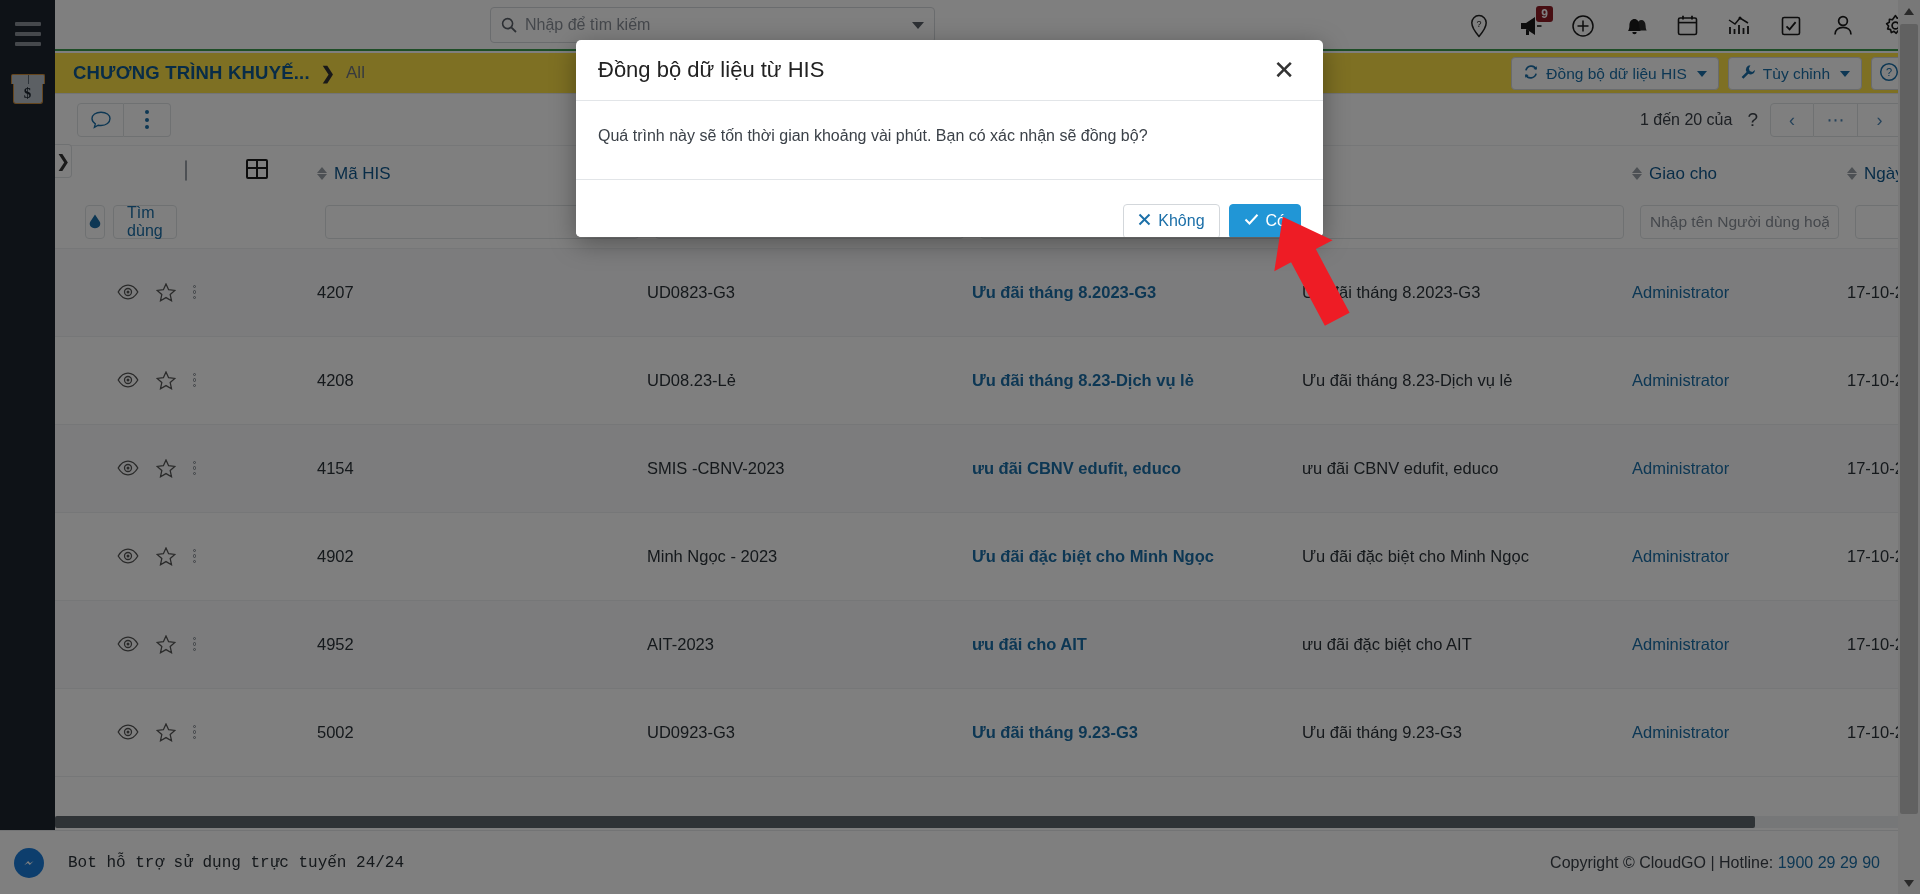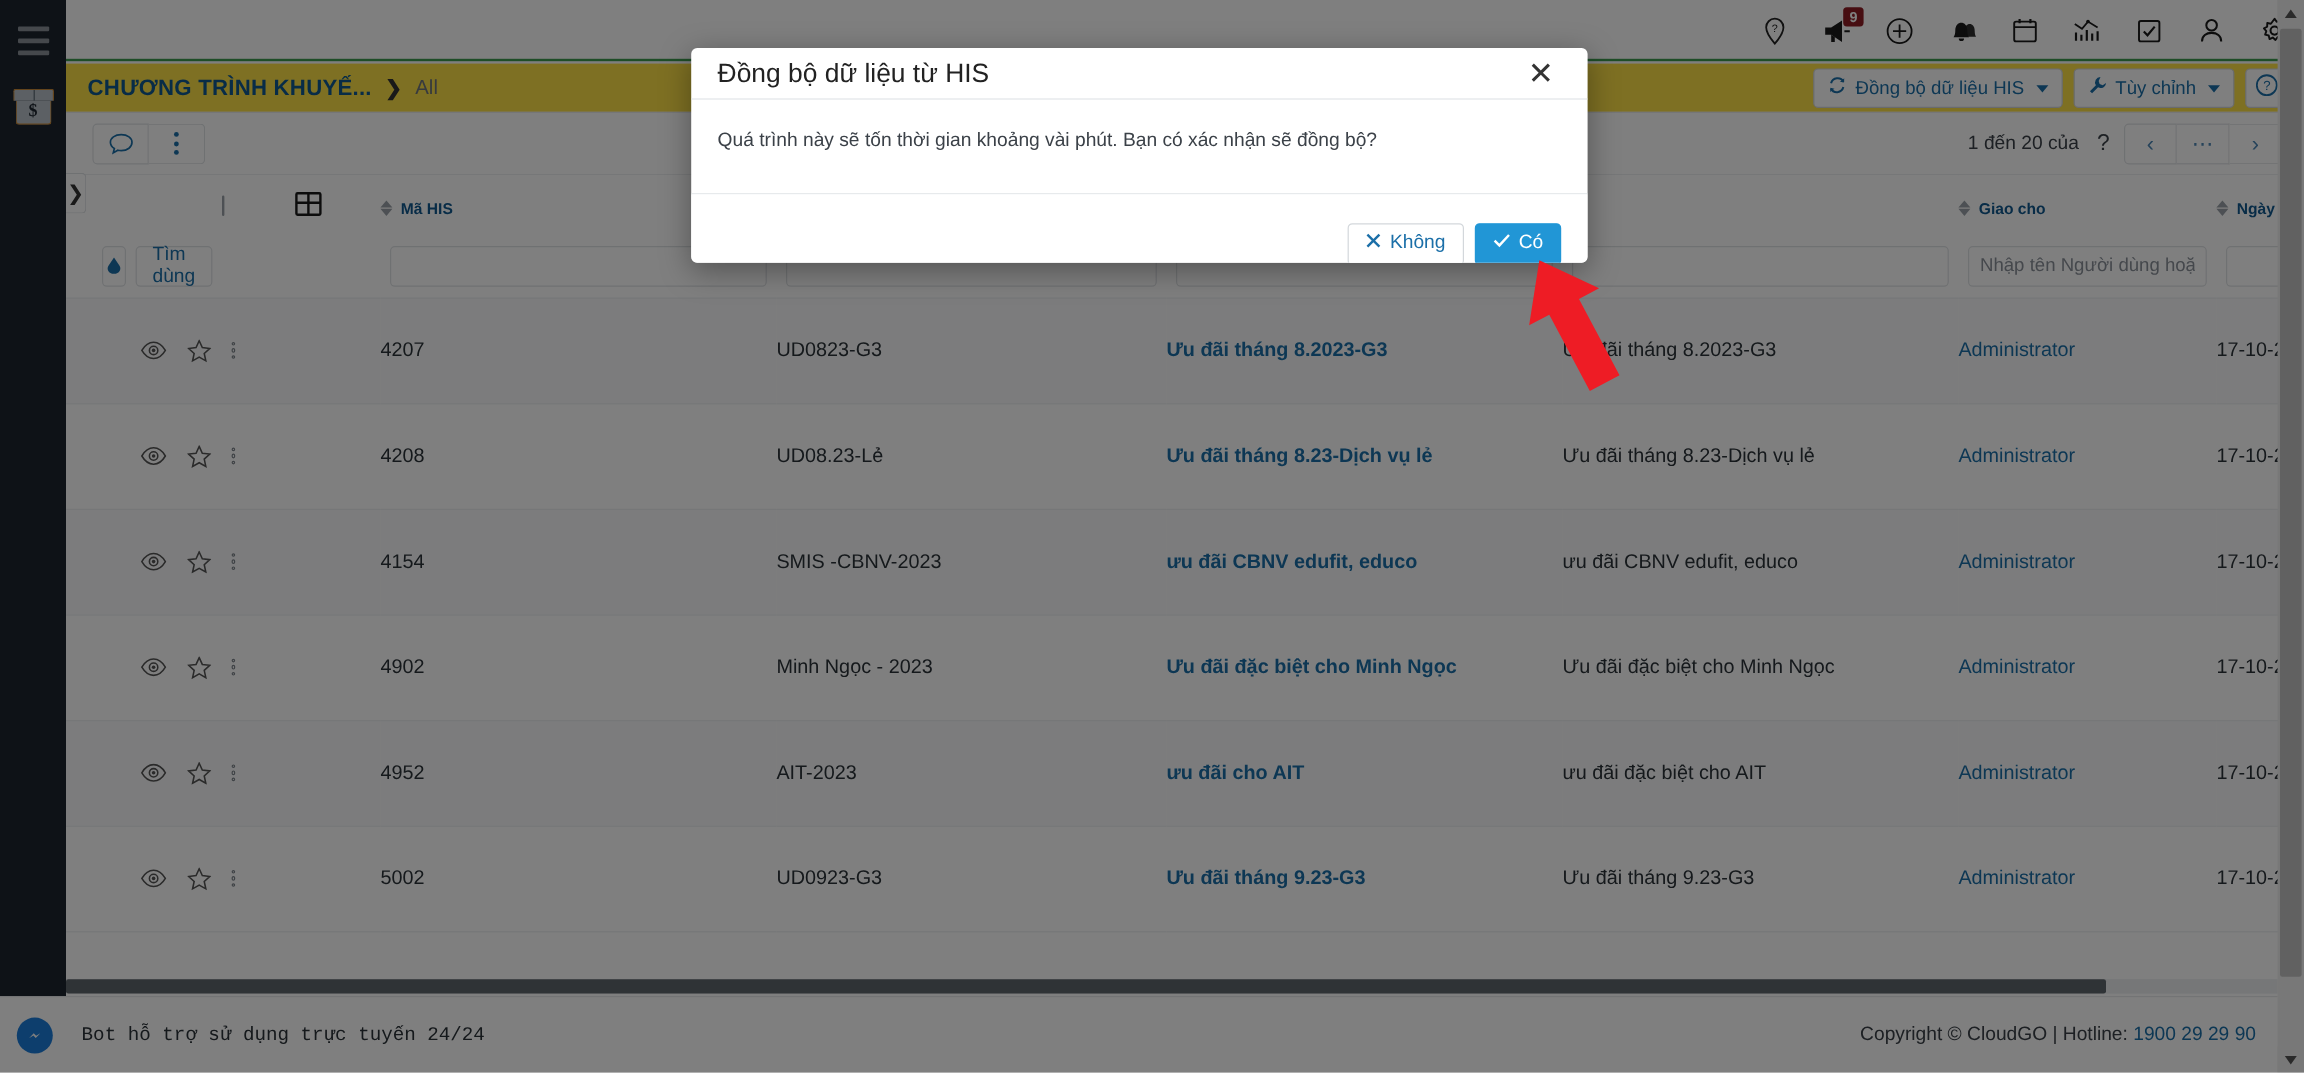--- a/index.html
+++ b/index.html
@@ -210,21 +210,21 @@
   table.gt col.c-chk  { width: 60px; }
   table.gt col.c-ico  { width: 72px; }
   table.gt col.c-his  { width: 330px; }
   table.gt col.c-code { width: 325px; }
   table.gt col.c-name { width: 330px; }
   table.gt col.c-desc { width: 330px; }
   table.gt col.c-assign { width: 215px; }
   table.gt col.c-date { width: 180px; }
 
   thead th {
-    height: 50px; font-size: 13px; font-weight: 700; color: #11598f;
+    height: 50px; font-size: 17px; font-weight: 400; color: #11598f;
     text-align: left; vertical-align: middle;
     background: #fff; white-space: nowrap;
   }
   .sortwrap { display: inline-flex; align-items: center; gap: 7px; }
   .sorticon { display: inline-flex; flex-direction: column; gap: 1px; }
   .sorticon i {
     width: 0; height: 0; border-left: 5px solid transparent; border-right: 5px solid transparent;
   }
   .sorticon i.up { border-bottom: 6px solid #9aa1a8; }
   .sorticon i.dn { border-top: 6px solid #9aa1a8; }
@@ -312,21 +312,21 @@
 
   
   #modal {
     position: absolute; z-index: 60;
     left: 576px; top: 40px; width: 747px;
     background: #fff; border-radius: 5px;
     box-shadow: 0 6px 26px rgba(0,0,0,0.35);
     overflow: hidden;
   }
   #modal .mhead {
-    height: 43px; display: flex; align-items: center;
+    height: 61px; display: flex; align-items: center;
     padding: 0 22px; border-bottom: 1px solid #e2e5e8;
   }
   #modal .mtitle { font-size: 22px; color: #222; flex: 1; }
   #modal .mclose { font-size: 26px; color: #333; cursor: pointer; line-height: 1; padding: 4px 6px; }
   #modal .mbody {
     padding: 26px 22px 34px; font-size: 16px; color: #3b4148;
     border-bottom: 1px solid #e2e5e8;
   }
   #modal .mfoot {
     height: 57px; display: flex; align-items: center; justify-content: flex-end;
@@ -355,20 +355,30 @@
         <i></i>
     </div>
     <div class="rail-app">
       <div class="box-top"></div>
       <div class="box-body">$</div>
     </div>
   </div>
 
   <div id="header">
 
+    <div id="searchbox">
+      <span class="mag">
+        <svg width="16" height="16" viewBox="0 0 16 16">
+          <circle cx="6.6" cy="6.6" r="5" fill="none" stroke="#5a6068" stroke-width="1.6"></circle>
+          <line x1="10.3" y1="10.3" x2="15" y2="15" stroke="#5a6068" stroke-width="1.8"></line>
+        </svg>
+      </span>
+      <input type="text" placeholder="Nhập để tìm kiếm" style="">
+      <span class="caret"></span>
+    </div>
 
     <div id="header-icons">
       <div class="hicon">
         <svg width="22" height="24" viewBox="0 0 22 24">
           <path d="M11 1.6c-4 0-7.2 3.2-7.2 7.2 0 5.3 7.2 13.6 7.2 13.6s7.2-8.3 7.2-13.6c0-4-3.2-7.2-7.2-7.2z" fill="none" stroke="#222" stroke-width="1.5"></path>
           <text x="11" y="13" font-size="9" text-anchor="middle" fill="#222" font-family="Liberation Sans, sans-serif">?</text>
         </svg>
       </div>
       <div class="hicon">
         <svg width="26" height="22" viewBox="0 0 26 22">

